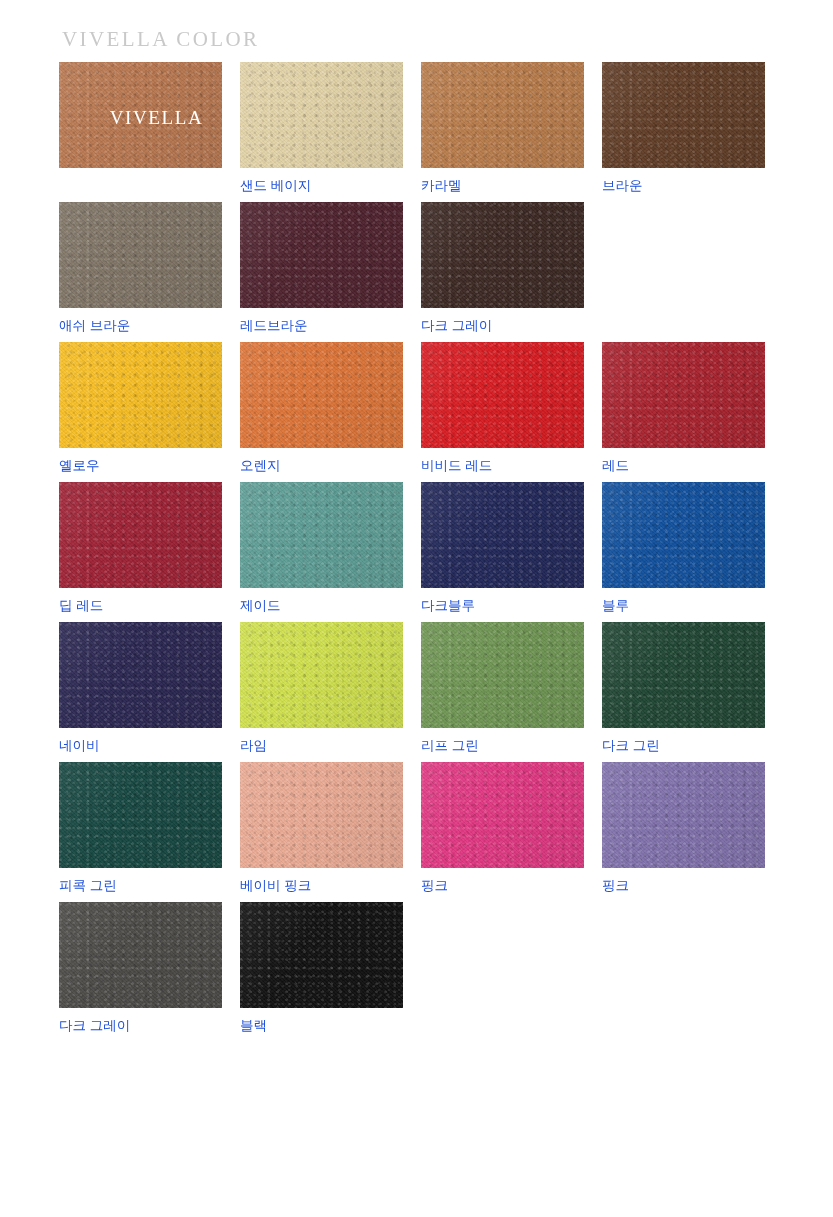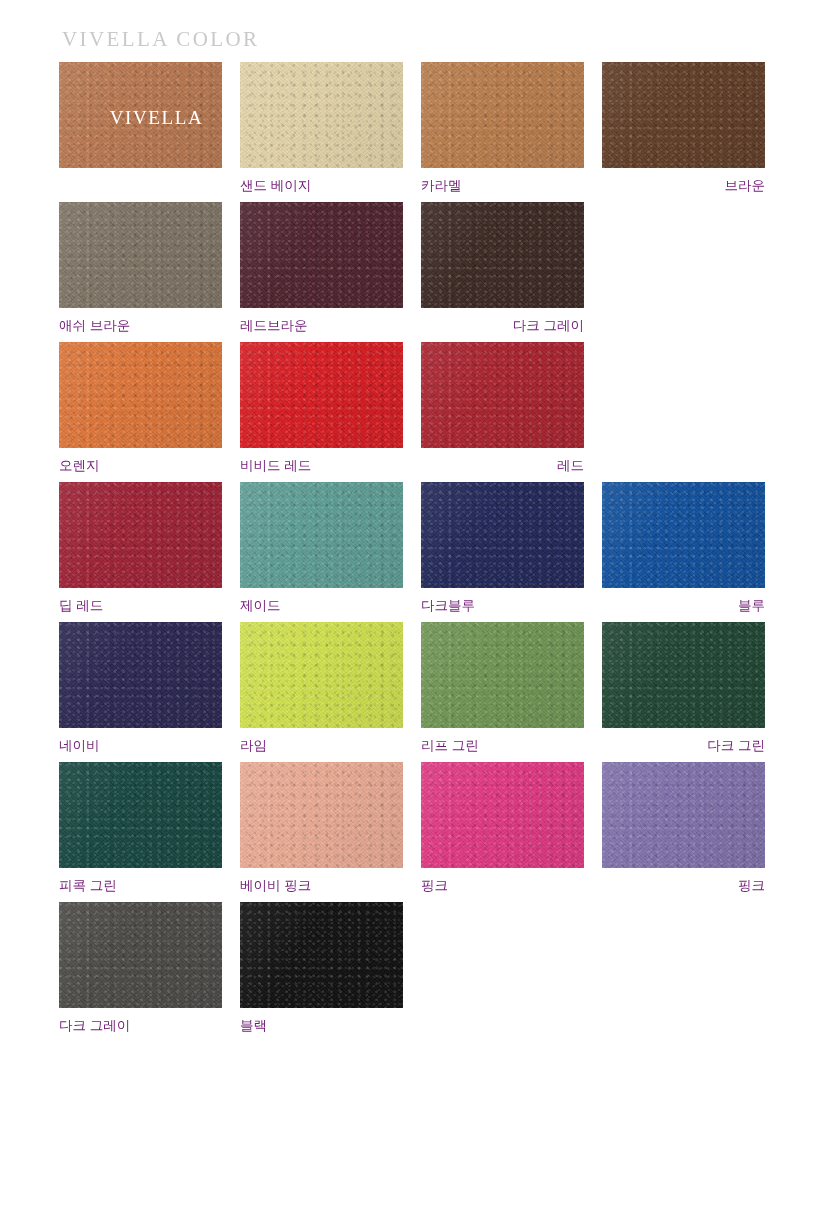--- a/index.html
+++ b/index.html
@@ -48,21 +48,21 @@
     gap: 0;
     margin-bottom: 0;
     height: 140px;
   }
 
   .cell {
     width: 163px;
     margin-right: 18px;
     position: relative;
   }
-  .cell:last-child { margin-right: 0; text-align: right; }
+  .cell:last-child { margin-right: 0; }
 
   .cell.empty .swatch { visibility: hidden; }
   .cell.empty .cell-label { visibility: hidden; }
 
   .swatch {
     width: 163px;
     height: 106px;
     position: relative;
     overflow: hidden;
     background-color: #cccccc;
@@ -106,21 +106,21 @@
     letter-spacing: 1.6px;
     color: #ffffff;
     z-index: 3;
     line-height: 1;
     margin-left: 32px;
   }
 
   .cell-label {
     margin-top: 10px;
     font-size: 13.5px;
-    color: #701a75;
+    color: #1d4ed8;
     line-height: 1.2;
     white-space: nowrap;
   }
 </style>
 </head>
 <body>
 
 <div class="page">
 
   <div class="page-title">VIVELLA COLOR</div>
@@ -155,20 +155,24 @@
           <div class="swatch" title="레드브라운" style="background-color: rgb(77, 32, 44);"></div>
           <div class="cell-label">레드브라운</div>
         </div>
         <div class="cell">
           <div class="swatch" title="다크 그레이" style="background-color: rgb(58, 38, 33);"></div>
           <div class="cell-label">다크 그레이</div>
         </div>
       </div>
       <div class="grid-row">
         <div class="cell">
+          <div class="swatch" title="옐로우" style="background-color: rgb(247, 189, 32);"></div>
+          <div class="cell-label">옐로우</div>
+        </div>
+        <div class="cell">
           <div class="swatch" title="오렌지" style="background-color: rgb(221, 115, 54);"></div>
           <div class="cell-label">오렌지</div>
         </div>
         <div class="cell">
           <div class="swatch" title="비비드 레드" style="background-color: rgb(215, 25, 31);"></div>
           <div class="cell-label">비비드 레드</div>
         </div>
         <div class="cell">
           <div class="swatch" title="레드" style="background-color: rgb(168, 32, 44);"></div>
           <div class="cell-label">레드</div>

